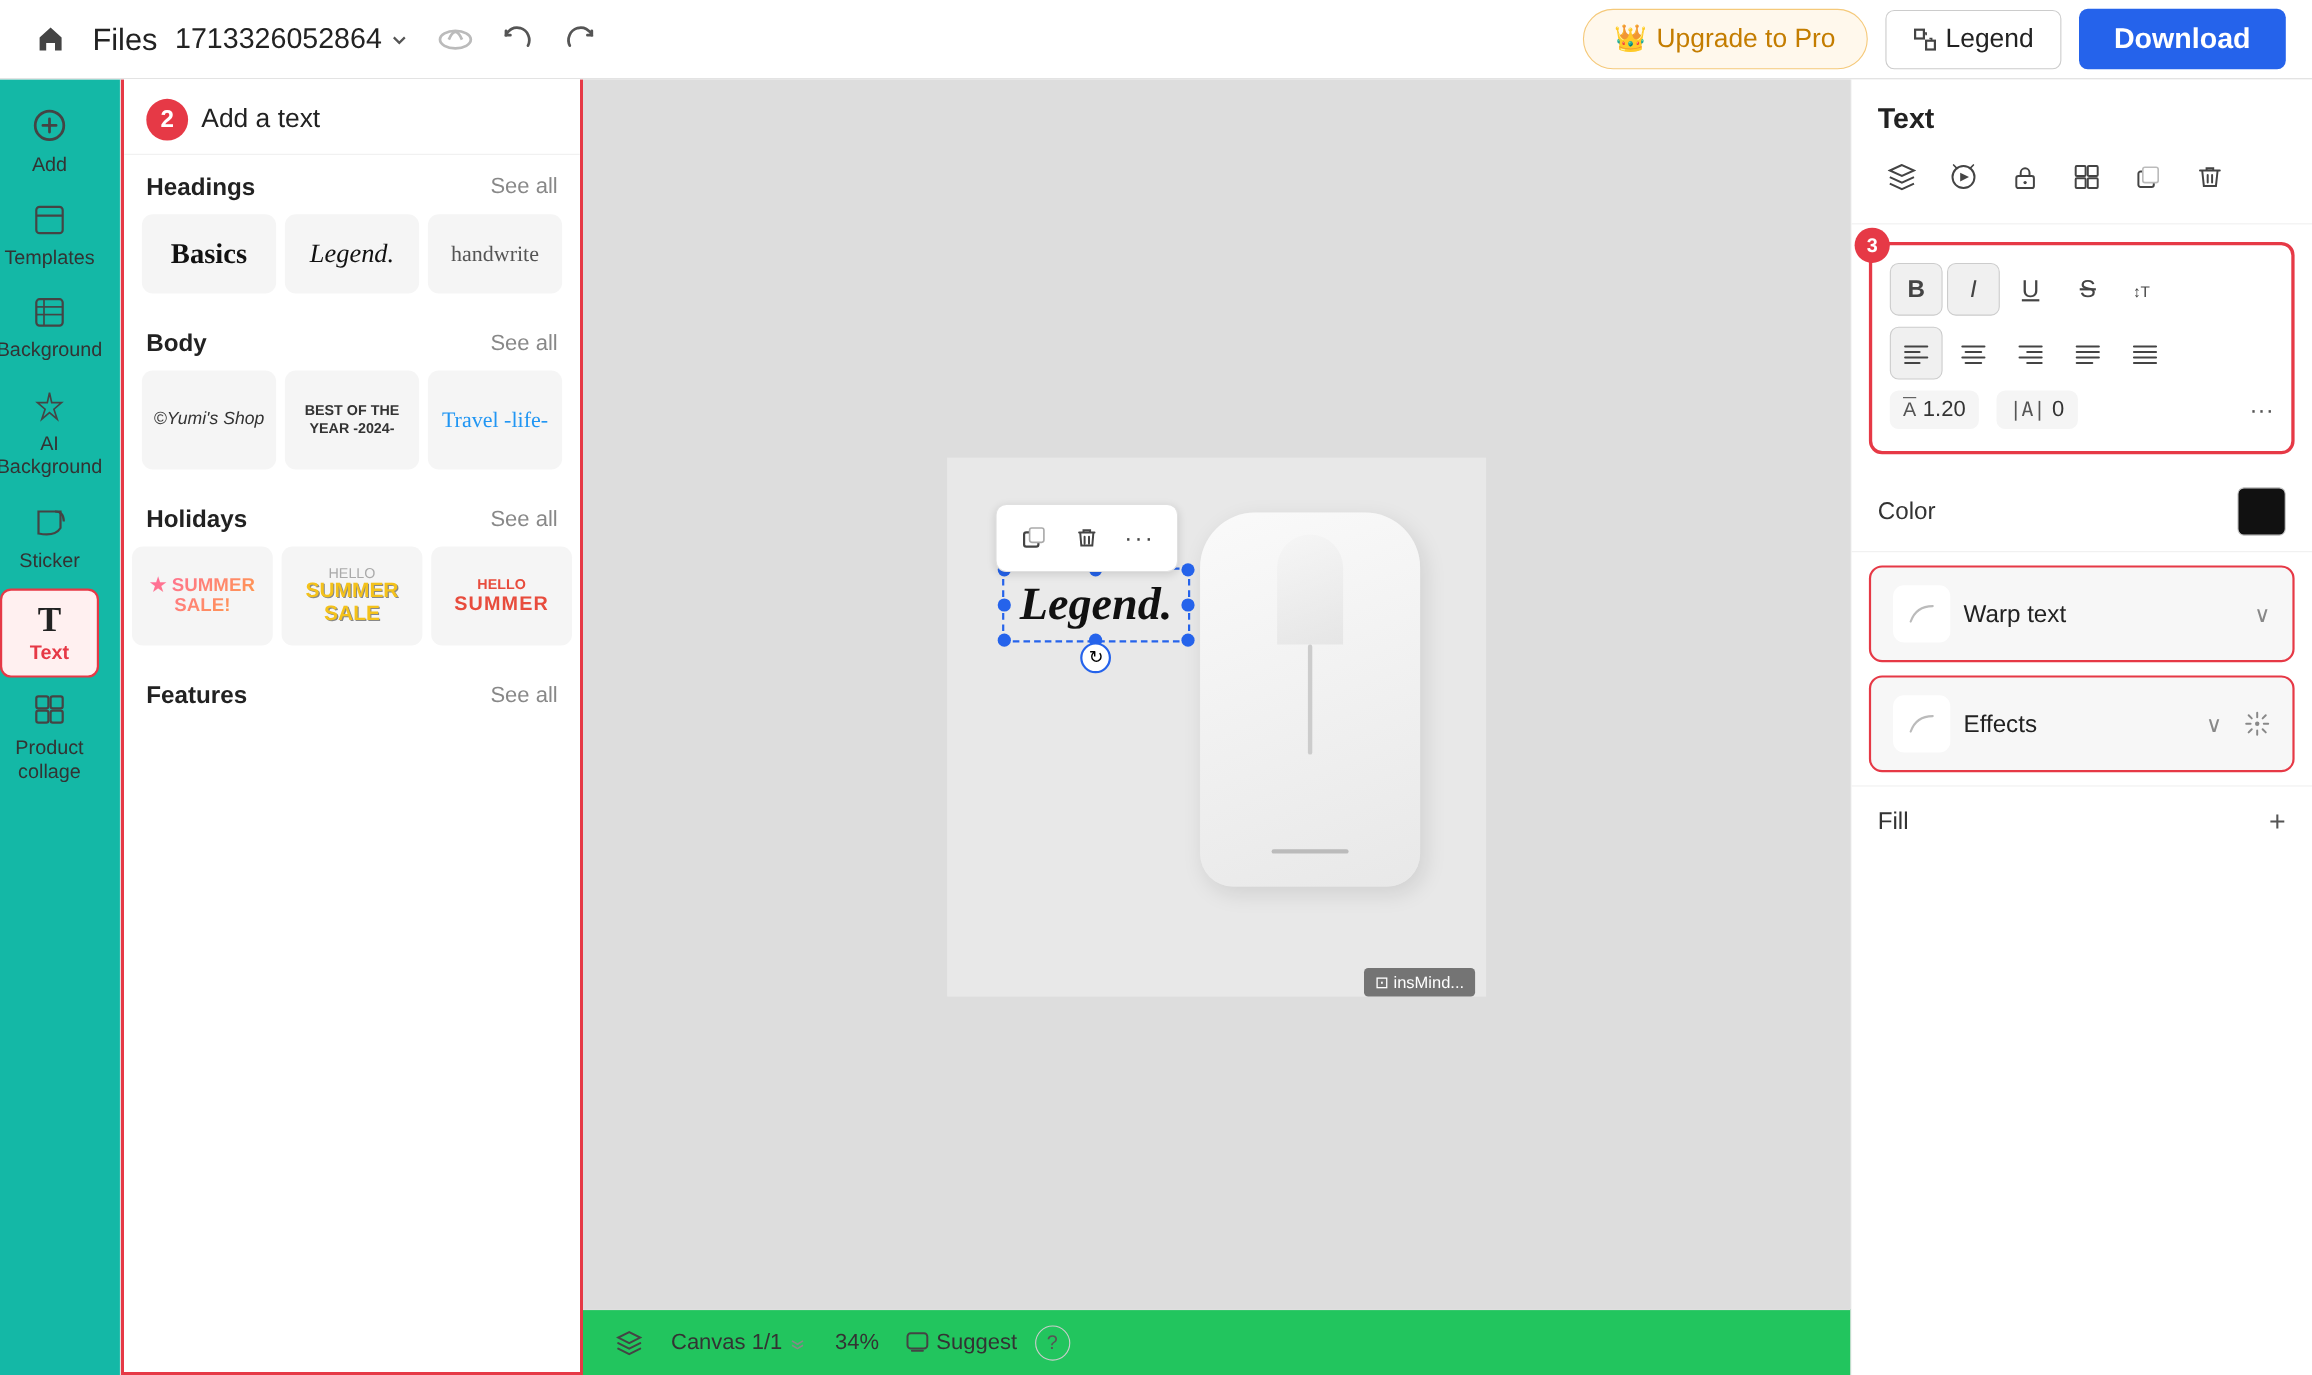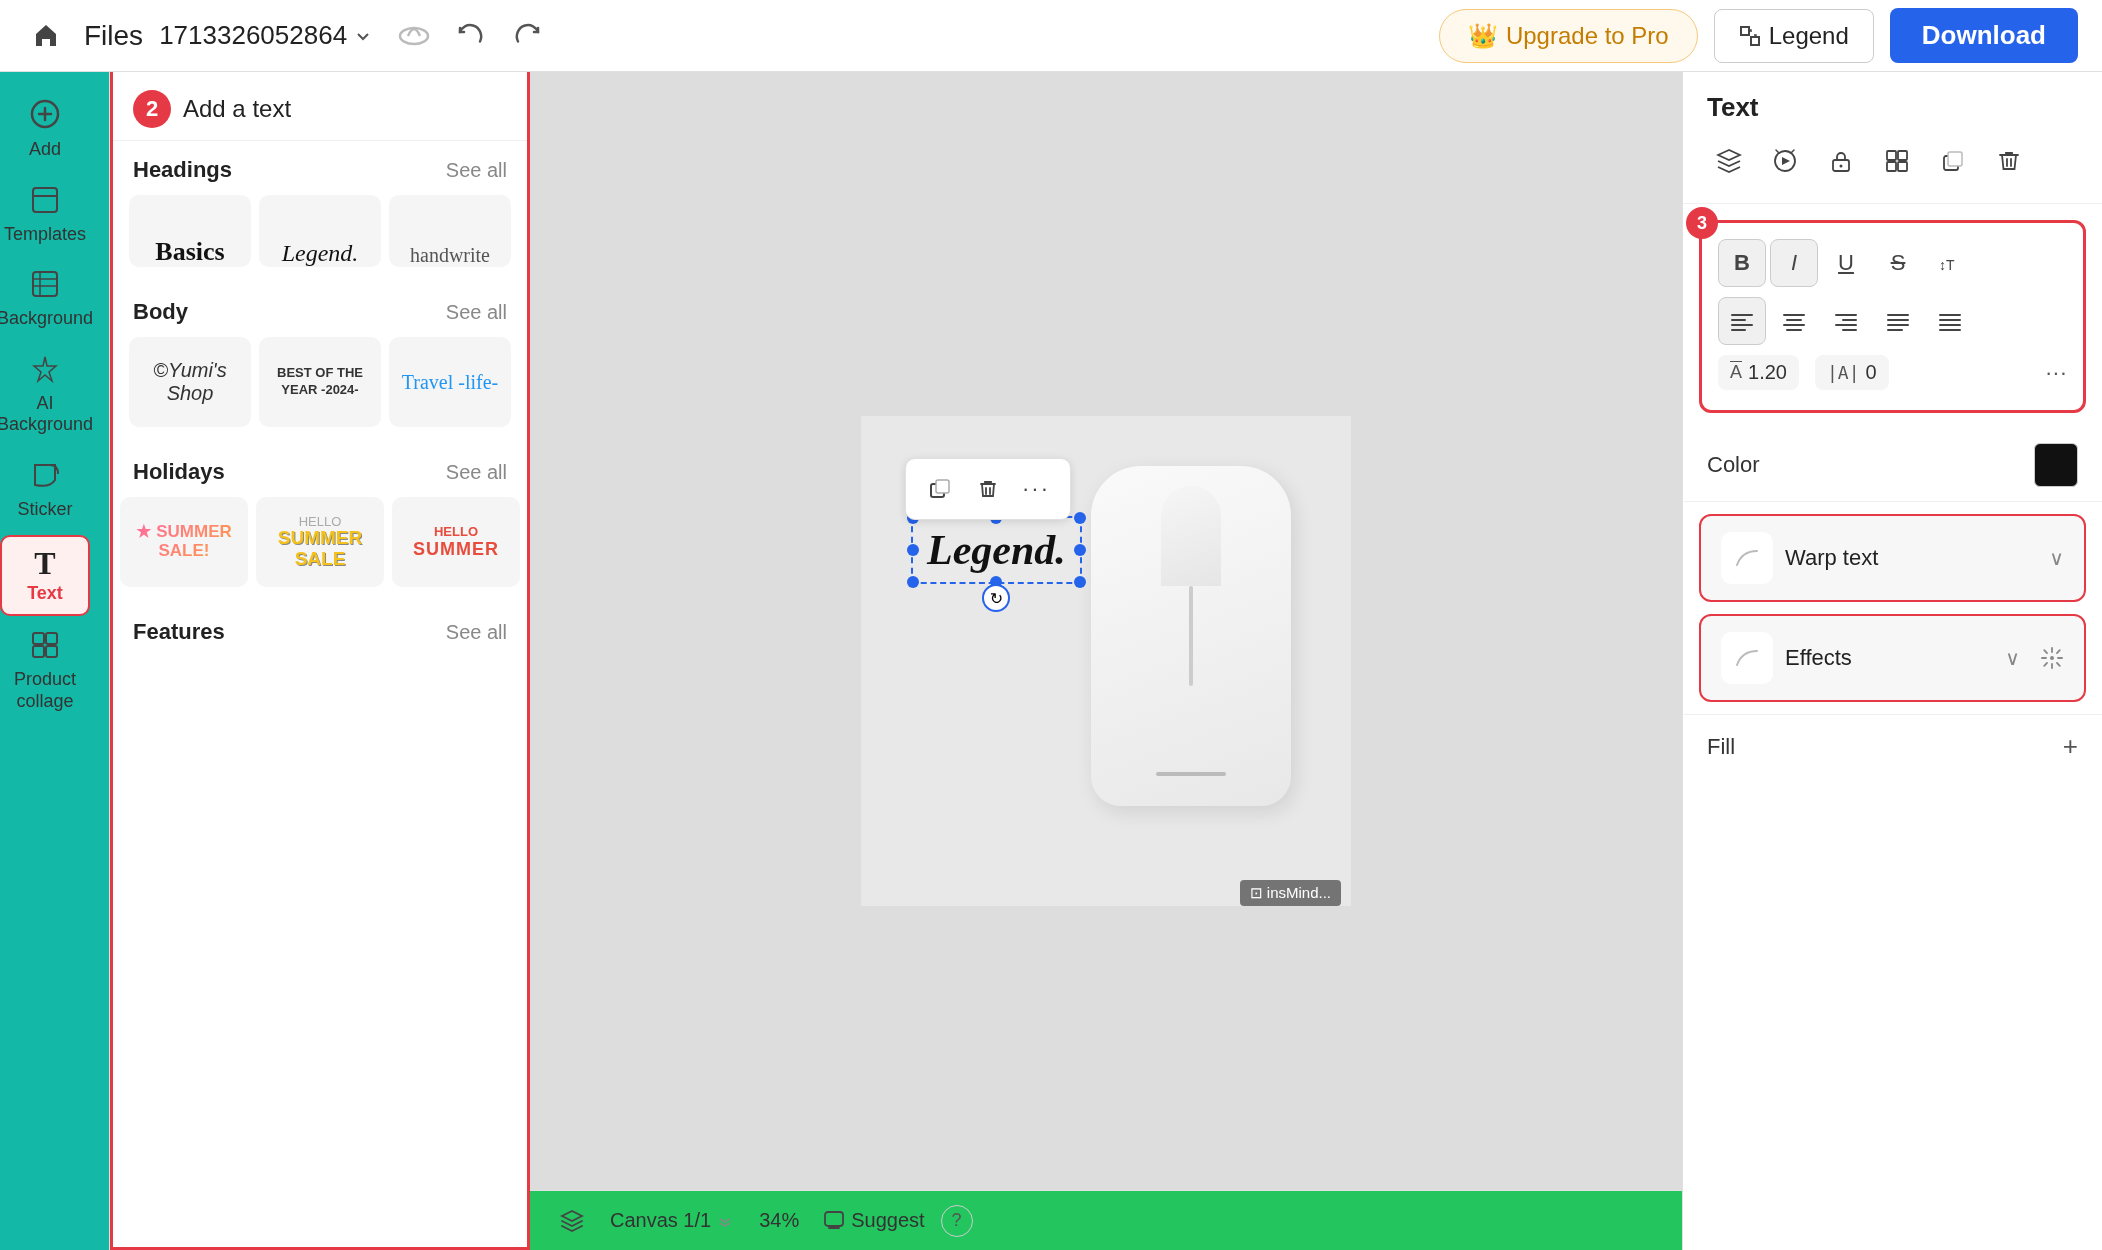--- a/index.html
+++ b/index.html
@@ -177,21 +177,21 @@
     .text-samples-row {
       display: flex;
       gap: 8px;
       padding: 4px 16px 16px;
       align-items: center;
     }
     .text-sample {
       flex: 1;
       background: #f5f5f5;
       border-radius: 10px;
-      display: flex; align-items: flex-end; justify-content: center;
+      display: flex; align-items: center; justify-content: center;
       height: 72px;
       cursor: pointer;
       overflow: hidden;
     }
     .sample-basics { font-size: 26px; font-weight: 900; color: #111; font-family: Georgia, serif; }
     .sample-legend { font-size: 24px; font-style: italic; color: #111; font-family: Georgia, serif; }
     .sample-handwrite { font-size: 20px; color: #555; font-family: cursive; }
 
     .body-samples {
       display: flex; gap: 8px; padding: 4px 16px 16px;
@@ -622,21 +622,21 @@
         <span class="sample-handwrite">handwrite</span>
       </div>
     </div>
 
     <div class="text-section-header">
       <span class="text-section-title">Body</span>
       <span class="see-all">See all</span>
     </div>
     <div class="body-samples">
       <div class="body-sample">
-        <span class="body-sample-text" style="font-size:20px; font-style:italic;">©Yumi's Shop</span>
+        <span class="body-sample-text" style="font-size:16px; font-style:italic;">©Yumi's Shop</span>
       </div>
       <div class="body-sample">
         <span class="body-sample-text" style="font-size:13px; font-weight:700; text-align:center; line-height:1.3;">BEST OF THE YEAR -2024-</span>
       </div>
       <div class="body-sample">
         <span class="body-sample-script">Travel -life-</span>
       </div>
     </div>
 
     <div class="text-section-header">

